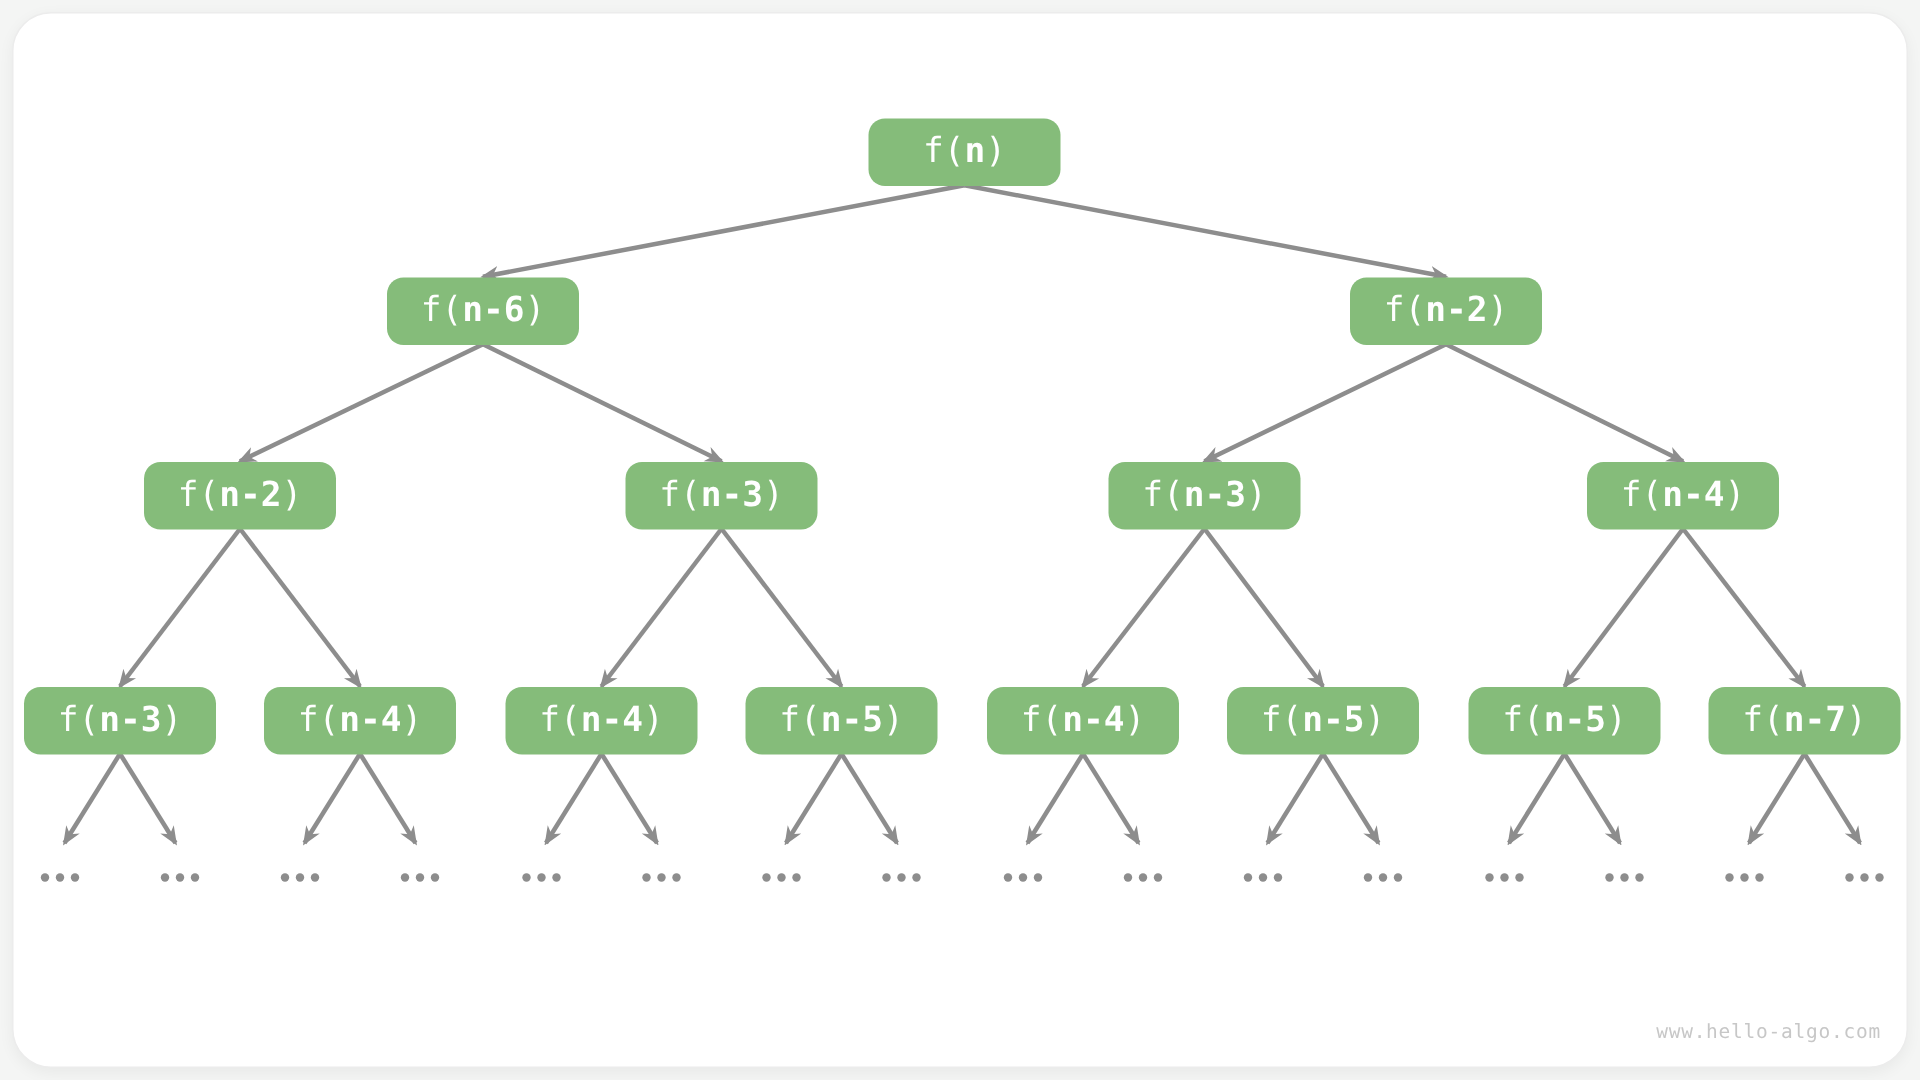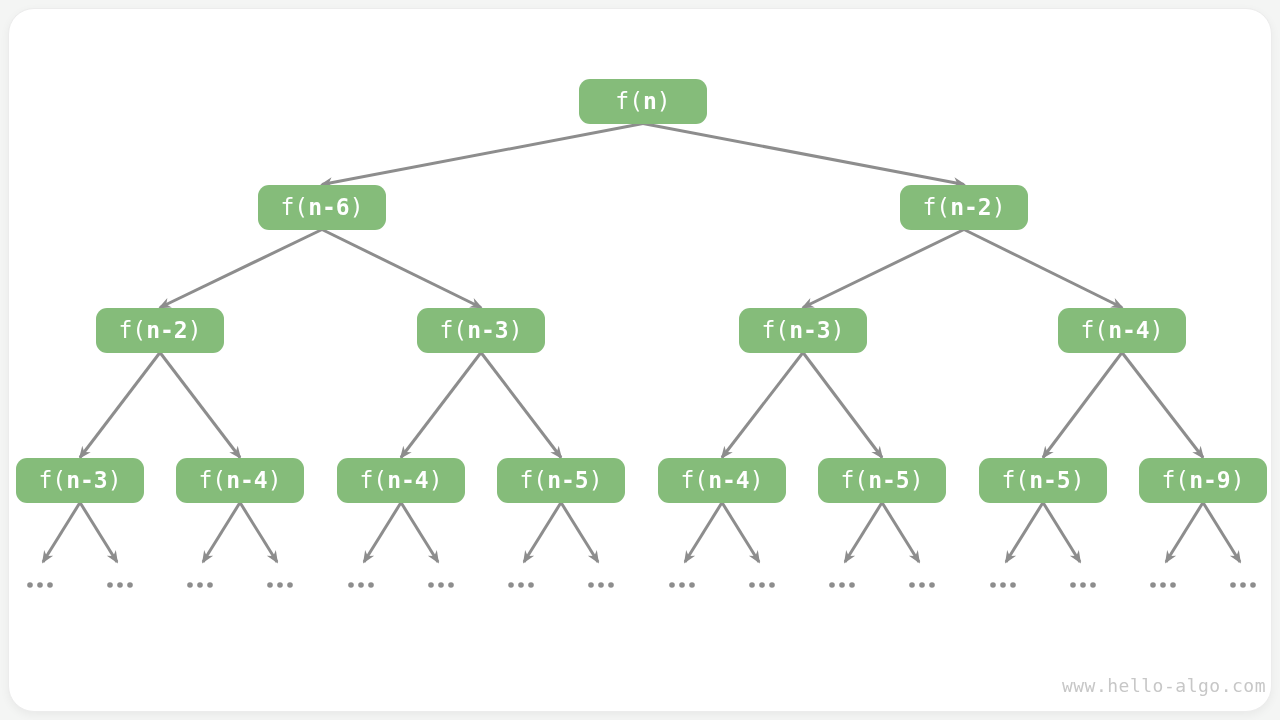--- a/index.html
+++ b/index.html
@@ -31,23 +31,23 @@
     align-items: center;
     justify-content: center;
     border-radius: 11px;
     font-size: 23px;
     line-height: 1;
     white-space: pre;
   }
   .node .arg { font-weight: bold; }
   .watermark {
     position: absolute;
-    right: 14px;
+    right: 26px;
     bottom: 24px;
-    font-size: 18px;
+    font-size: 13px;
     letter-spacing: 0.5px;
   }
 </style>
 </head>
 <body style="background: rgb(244, 245, 244);">
 
 <div class="card" style="background: rgb(255, 255, 255);"></div>
 
 <svg class="layer" id="edge-layer" viewBox="0 0 1280 720">
     <defs>
@@ -175,16 +175,16 @@
     <div class="node" style="left: 417px; top: 307.5px; width: 128px; height: 45px; background: rgb(133, 188, 122); color: rgb(255, 255, 255);"><span class="pre">f(</span><span class="arg">n-3</span><span class="post">)</span></div>
     <div class="node" style="left: 739px; top: 307.5px; width: 128px; height: 45px; background: rgb(133, 188, 122); color: rgb(255, 255, 255);"><span class="pre">f(</span><span class="arg">n-3</span><span class="post">)</span></div>
     <div class="node" style="left: 1058px; top: 307.5px; width: 128px; height: 45px; background: rgb(133, 188, 122); color: rgb(255, 255, 255);"><span class="pre">f(</span><span class="arg">n-4</span><span class="post">)</span></div>
     <div class="node" style="left: 16px; top: 457.5px; width: 128px; height: 45px; background: rgb(133, 188, 122); color: rgb(255, 255, 255);"><span class="pre">f(</span><span class="arg">n-3</span><span class="post">)</span></div>
     <div class="node" style="left: 176px; top: 457.5px; width: 128px; height: 45px; background: rgb(133, 188, 122); color: rgb(255, 255, 255);"><span class="pre">f(</span><span class="arg">n-4</span><span class="post">)</span></div>
     <div class="node" style="left: 337px; top: 457.5px; width: 128px; height: 45px; background: rgb(133, 188, 122); color: rgb(255, 255, 255);"><span class="pre">f(</span><span class="arg">n-4</span><span class="post">)</span></div>
     <div class="node" style="left: 497px; top: 457.5px; width: 128px; height: 45px; background: rgb(133, 188, 122); color: rgb(255, 255, 255);"><span class="pre">f(</span><span class="arg">n-5</span><span class="post">)</span></div>
     <div class="node" style="left: 658px; top: 457.5px; width: 128px; height: 45px; background: rgb(133, 188, 122); color: rgb(255, 255, 255);"><span class="pre">f(</span><span class="arg">n-4</span><span class="post">)</span></div>
     <div class="node" style="left: 818px; top: 457.5px; width: 128px; height: 45px; background: rgb(133, 188, 122); color: rgb(255, 255, 255);"><span class="pre">f(</span><span class="arg">n-5</span><span class="post">)</span></div>
     <div class="node" style="left: 979px; top: 457.5px; width: 128px; height: 45px; background: rgb(133, 188, 122); color: rgb(255, 255, 255);"><span class="pre">f(</span><span class="arg">n-5</span><span class="post">)</span></div>
-    <div class="node" style="left: 1139px; top: 457.5px; width: 128px; height: 45px; background: rgb(133, 188, 122); color: rgb(255, 255, 255);"><span class="pre">f(</span><span class="arg">n-9</span><span class="post">)</span></div>
+    <div class="node" style="left: 1139px; top: 457.5px; width: 128px; height: 45px; background: rgb(133, 188, 122); color: rgb(255, 255, 255);"><span class="pre">f(</span><span class="arg">n-7</span><span class="post">)</span></div>
   </div>
 
 <div class="watermark" style="color: rgb(199, 199, 199);">www.hello-algo.com</div>
 
 </body></html>

